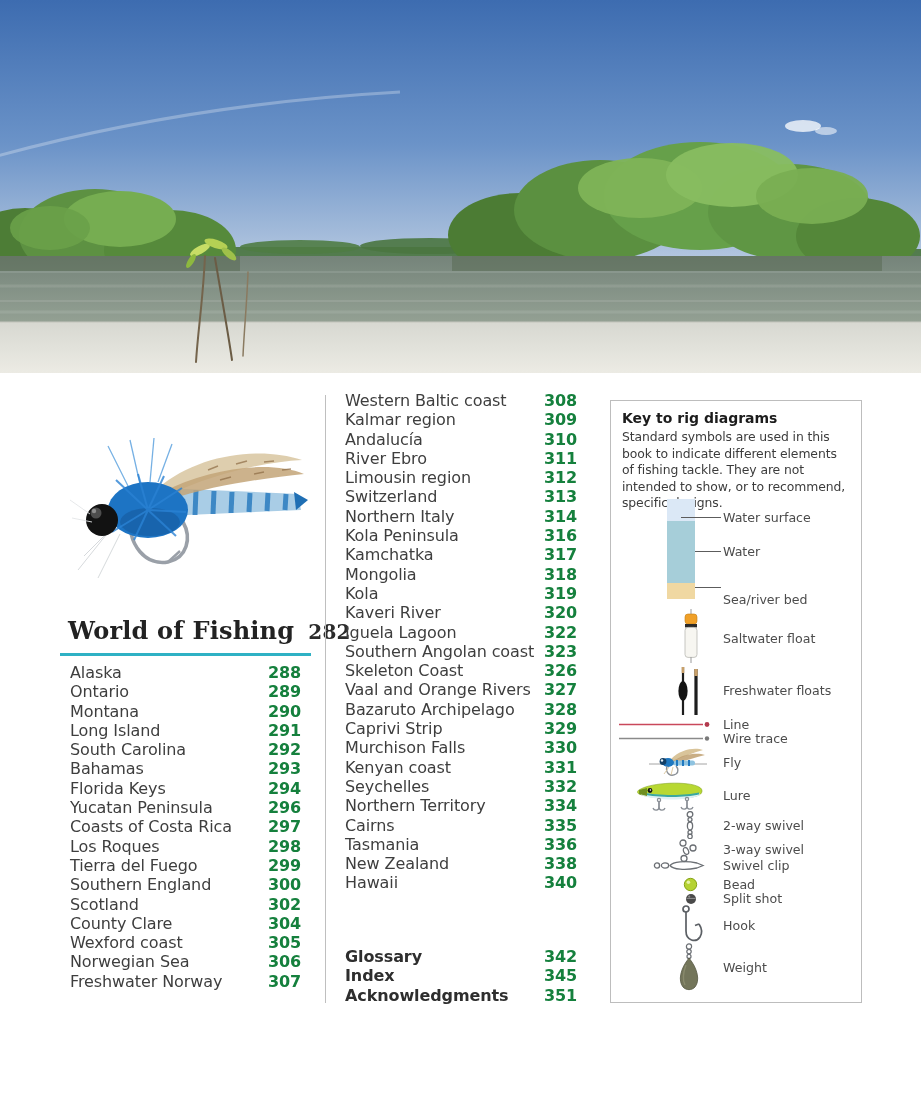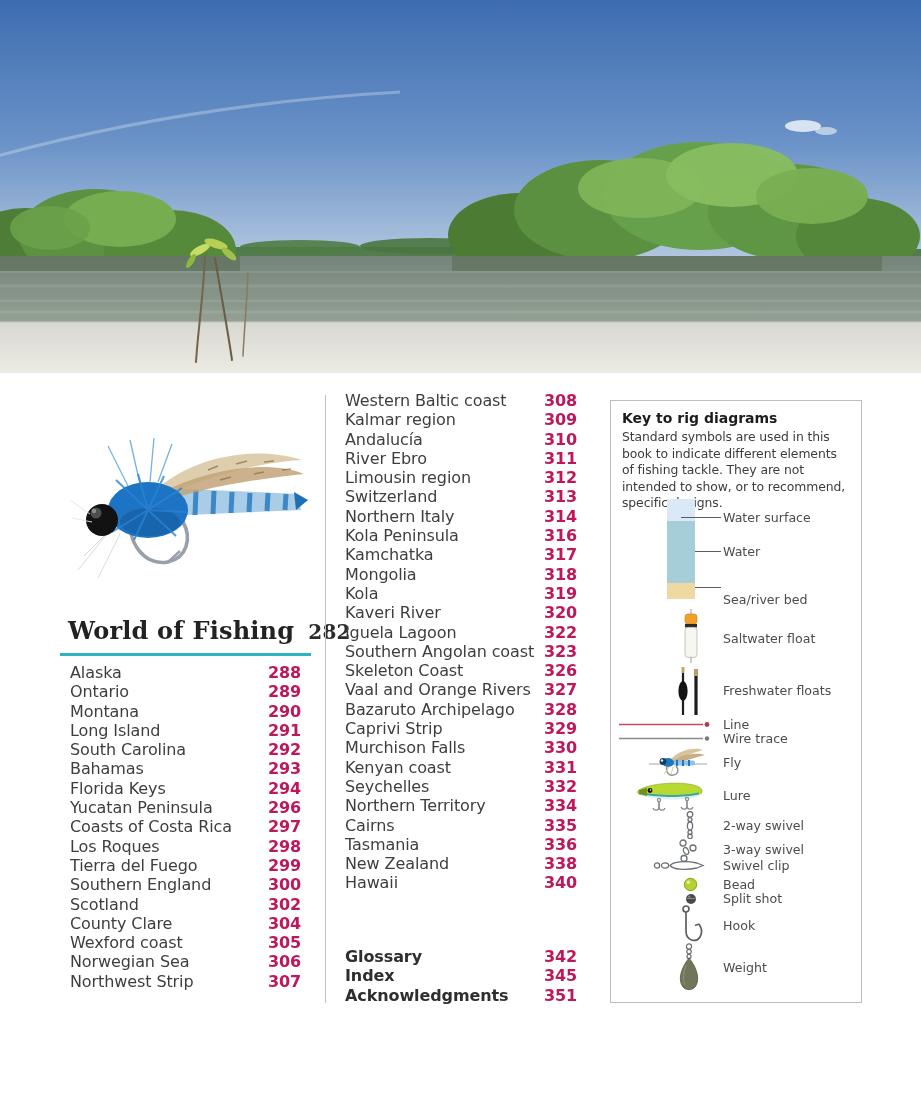--- a/index.html
+++ b/index.html
@@ -13,21 +13,21 @@
   .fly-art{position:absolute;left:68px;top:418px;width:244px;height:172px;}
   .heading-block{position:absolute;left:60px;top:616px;width:251px;}
   .heading-block h1{margin:0 0 0 8px;font-family:"DejaVu Serif","Liberation Serif",serif;
     font-size:24px;line-height:30px;font-weight:700;color:#222;letter-spacing:.2px;white-space:nowrap;}
   .heading-block h1 .pgnum{font-size:20px;margin-left:14px;color:#2b2b2b;}
   .teal-rule{height:3px;margin-top:6px;}
 
   ul.toc{list-style:none;margin:0;padding:0;}
   .toc li{display:flex;justify-content:space-between;align-items:baseline;
     height:19.3px;font-size:16px;color:#3e3e3e;letter-spacing:-.1px;}
-  .toc li .num{font-weight:700;color:#be185d;}
+  .toc li .num{font-weight:700;color:#15803d;}
   .toc.bold li{font-weight:700;color:#2e2e2e;}
 
   .toc-left{position:absolute;left:70px;top:663px;width:231px;}
   .toc-mid{position:absolute;left:345px;top:391px;width:232px;}
   .toc-back{position:absolute;left:345px;top:947px;width:232px;}
 
   .col-divider{position:absolute;left:325px;top:395px;width:1px;height:608px;background:#bfbfbf;}
 
   
   .key-box{position:absolute;left:610px;top:400px;width:252px;height:603px;
@@ -294,21 +294,21 @@
         <span class="lbl">Wexford coast</span>
         <span class="num">305</span>
       </li>
 
       <li>
         <span class="lbl">Norwegian Sea</span>
         <span class="num">306</span>
       </li>
 
       <li>
-        <span class="lbl">Northwest Strip</span>
+        <span class="lbl">Freshwater Norway</span>
         <span class="num">307</span>
       </li>
     </ul>
 
   <div class="col-divider"></div>
 
   <ul class="toc toc-mid">
 
       <li>
         <span class="lbl">Western Baltic coast</span>

